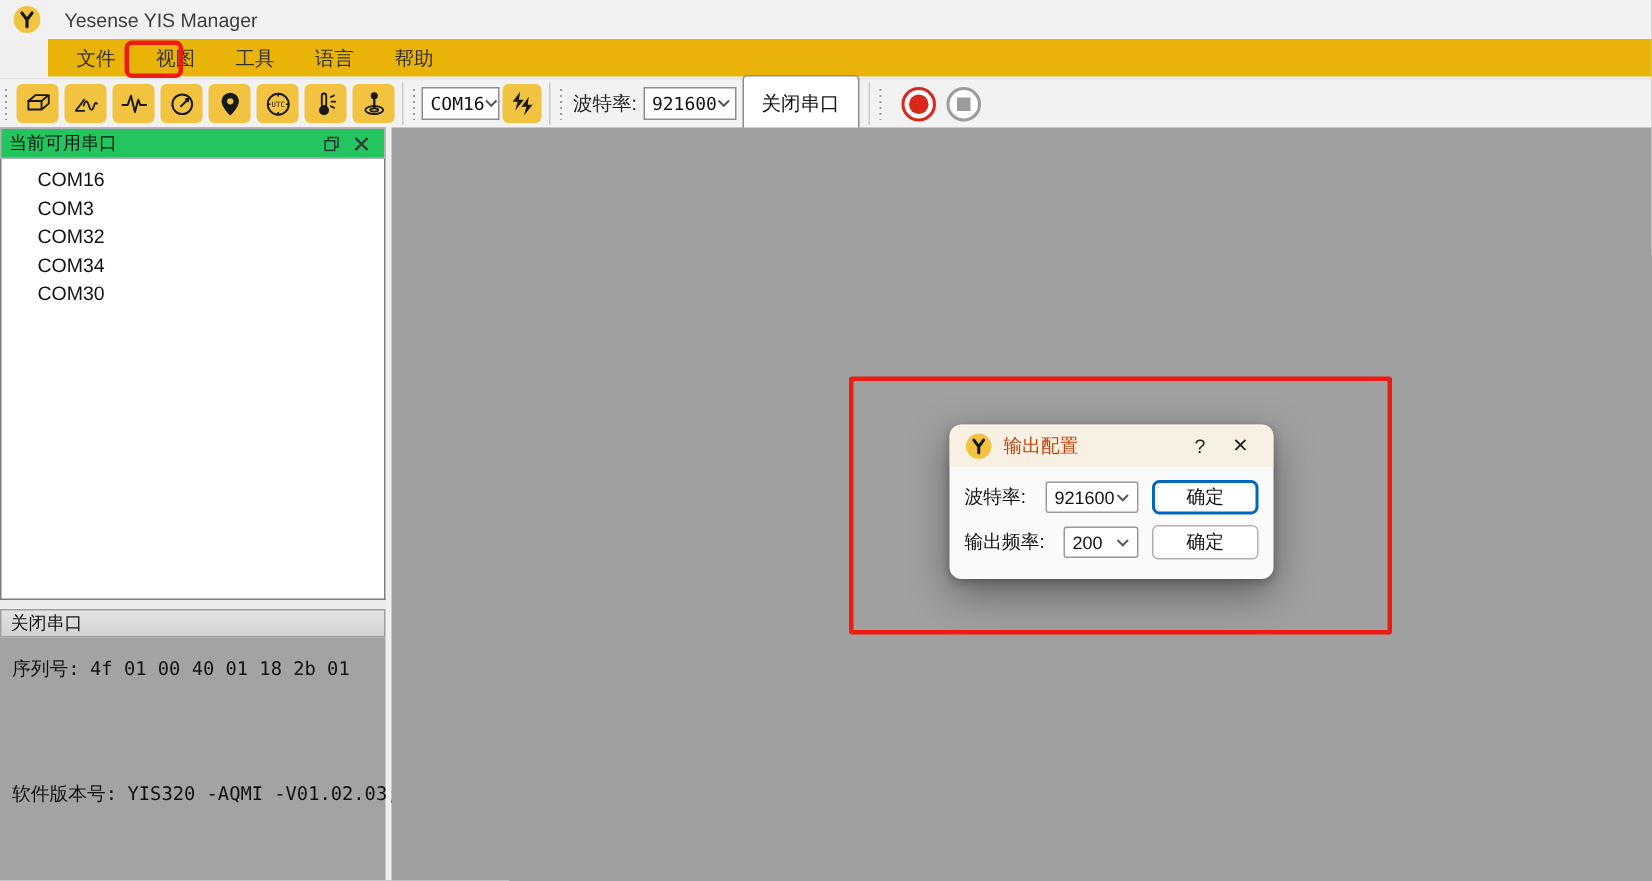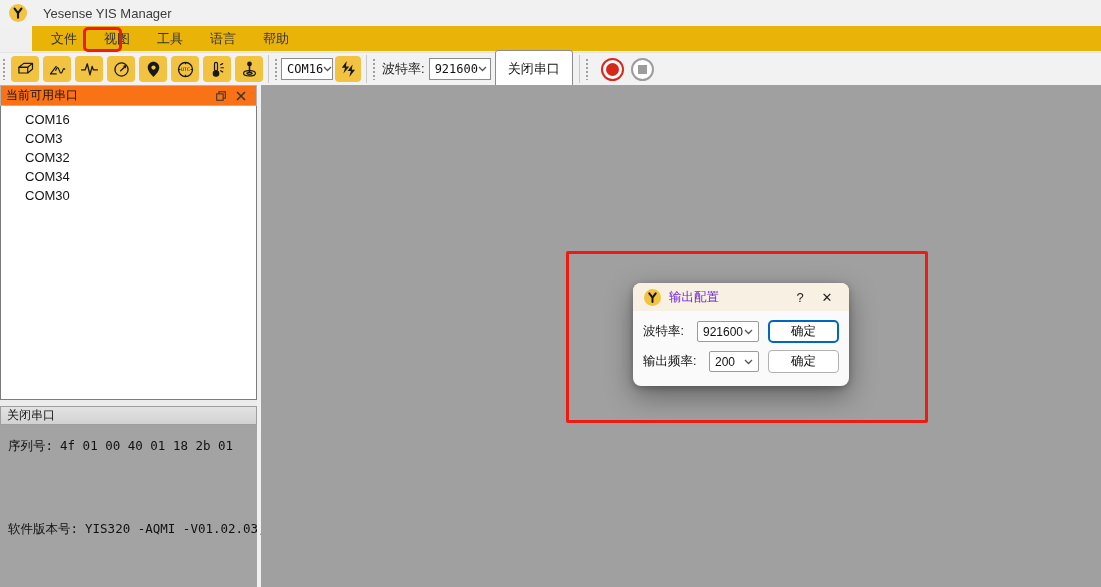--- a/index.html
+++ b/index.html
@@ -66,21 +66,21 @@
   .stop-btn {
     width:23px; height:23px; border-radius:50%; border:2px solid #9c9c9c;
     margin-left:7px; display:flex; align-items:center; justify-content:center;
     background:#fff; cursor:pointer;
   }
   .stop-btn .sq { width:9px; height:9px; background:#9c9c9c; }
   
   .dock { position:absolute; top:85px; left:0; width:257px; bottom:0; background:#ececec; }
   .dock-header {
     position:absolute; top:0; left:0; width:257px; height:21px;
-    background:#f97316; border:1px solid #b2b2b2;
+    background:#22c55e; border:1px solid #b2b2b2;
     display:flex; align-items:center; font-size:12px; color:#111; padding:0 5px;
   }
   .dock-header .spacer { flex:1; }
   .mini-btn { width:20px; height:17px; display:flex; align-items:center; justify-content:center; cursor:pointer; }
   .port-list {
     position:absolute; top:21px; left:0; width:257px; height:294px;
     background:#fff; border:1px solid #7d7d7d; border-top:0;
     padding-top:4px; font-size:13px; color:#141414; overflow:hidden;
   }
   .port-item { height:19px; line-height:19px; padding-left:24px; cursor:default; }
@@ -106,21 +106,21 @@
   
   .dialog {
     position:absolute; left:633px; top:283px; width:216px; height:103px;
     background:#fafafa; border-radius:8px; overflow:hidden; z-index:50;
     box-shadow:0 10px 28px rgba(0,0,0,.38), 0 2px 6px rgba(0,0,0,.25);
     font-size:12.5px;
   }
   .dialog-titlebar {
     height:28px; background:#f8f1e3; display:flex; align-items:center; padding:0 11px;
   }
-  .dialog-title { margin-left:8px; font-size:12.5px; color:#6d28d9; }
+  .dialog-title { margin-left:8px; font-size:12.5px; color:#c2410c; }
   .dialog-help { margin-left:auto; margin-right:10px; font-size:13px; color:#222; width:16px; text-align:center; cursor:pointer; }
   .dialog-close { font-size:13px; color:#222; width:18px; text-align:center; margin-right:2px; cursor:pointer; }
   .dialog-body { padding:9px 10px 0 10px; display:flex; flex-direction:column; gap:7px; }
   .d-row { display:flex; align-items:center; height:23px; }
   .d-label { font-size:12.5px; color:#111; white-space:nowrap; }
   .d-combo {
     margin-left:auto; height:21px; border:1px solid #9a9a9a; border-radius:2px;
     background:#fff; display:flex; align-items:center; padding:0 5px;
     font-size:12px; color:#111; cursor:pointer;
   }

